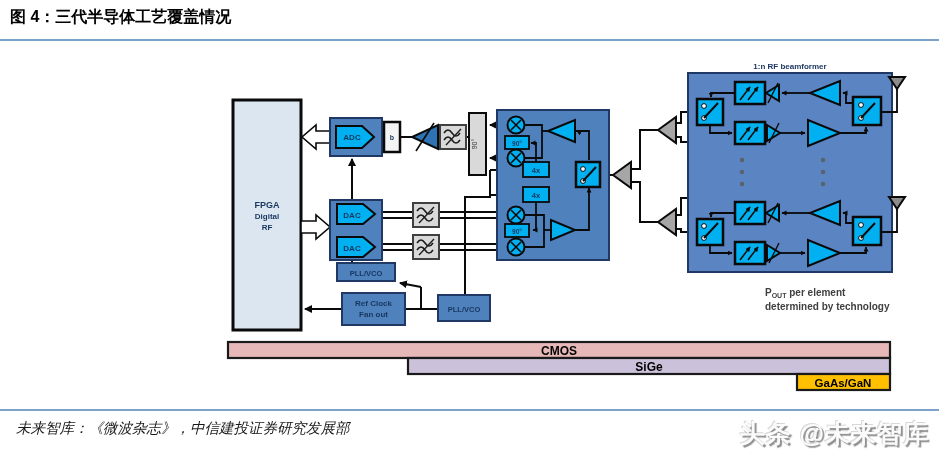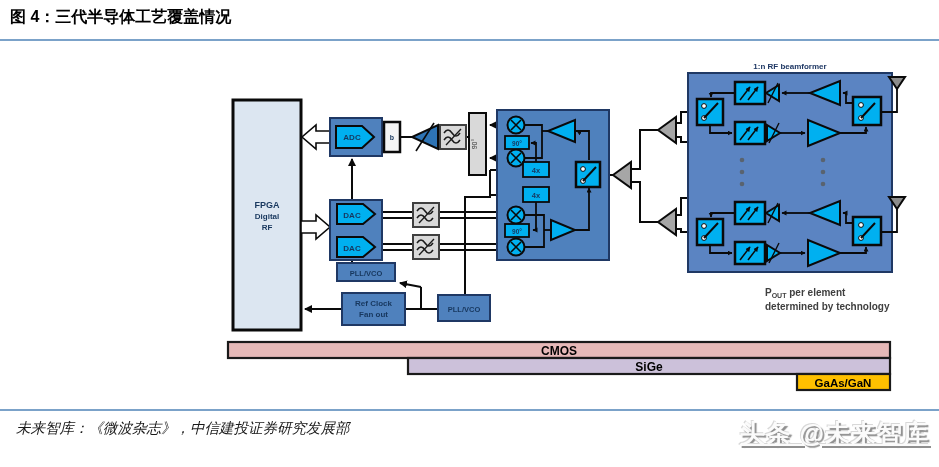--- a/index.html
+++ b/index.html
@@ -6,21 +6,21 @@
   .page{position:relative;width:939px;height:467px;background:#ffffff;overflow:hidden;
         font-family:"Liberation Sans",sans-serif;}
   .fig-title{position:absolute;left:10px;top:7px;font-size:16px;font-weight:bold;color:#000;}
   .rule{position:absolute;left:0;width:939px;height:2px;background:#7ba2c9;}
   .rule-top{top:39px;}
   .rule-bottom{top:409px;}
   .source{position:absolute;left:16px;top:419px;font-style:italic;
           font-family:"Liberation Serif",serif;font-size:14.5px;color:#1a1a1a;}
   .watermark{position:absolute;right:10px;top:417px;font-size:25px;font-weight:bold;
              color:#fbfbfb;letter-spacing:1px;
-             text-shadow:2px 2px 1px #8f8f8f,-1px -1px 0 #d8d8d8;text-decoration:underline;}
+             text-shadow:2px 2px 1px #8f8f8f,-1px -1px 0 #d8d8d8;}
   svg{position:absolute;left:0;top:0;}
   svg text{font-family:"Liberation Sans",sans-serif;}
 </style>
 </head>
 <body>
 
 <div class="page">
 
   <div class="fig-title">图 4：三代半导体工艺覆盖情况</div>
   <div class="rule rule-top"></div>

